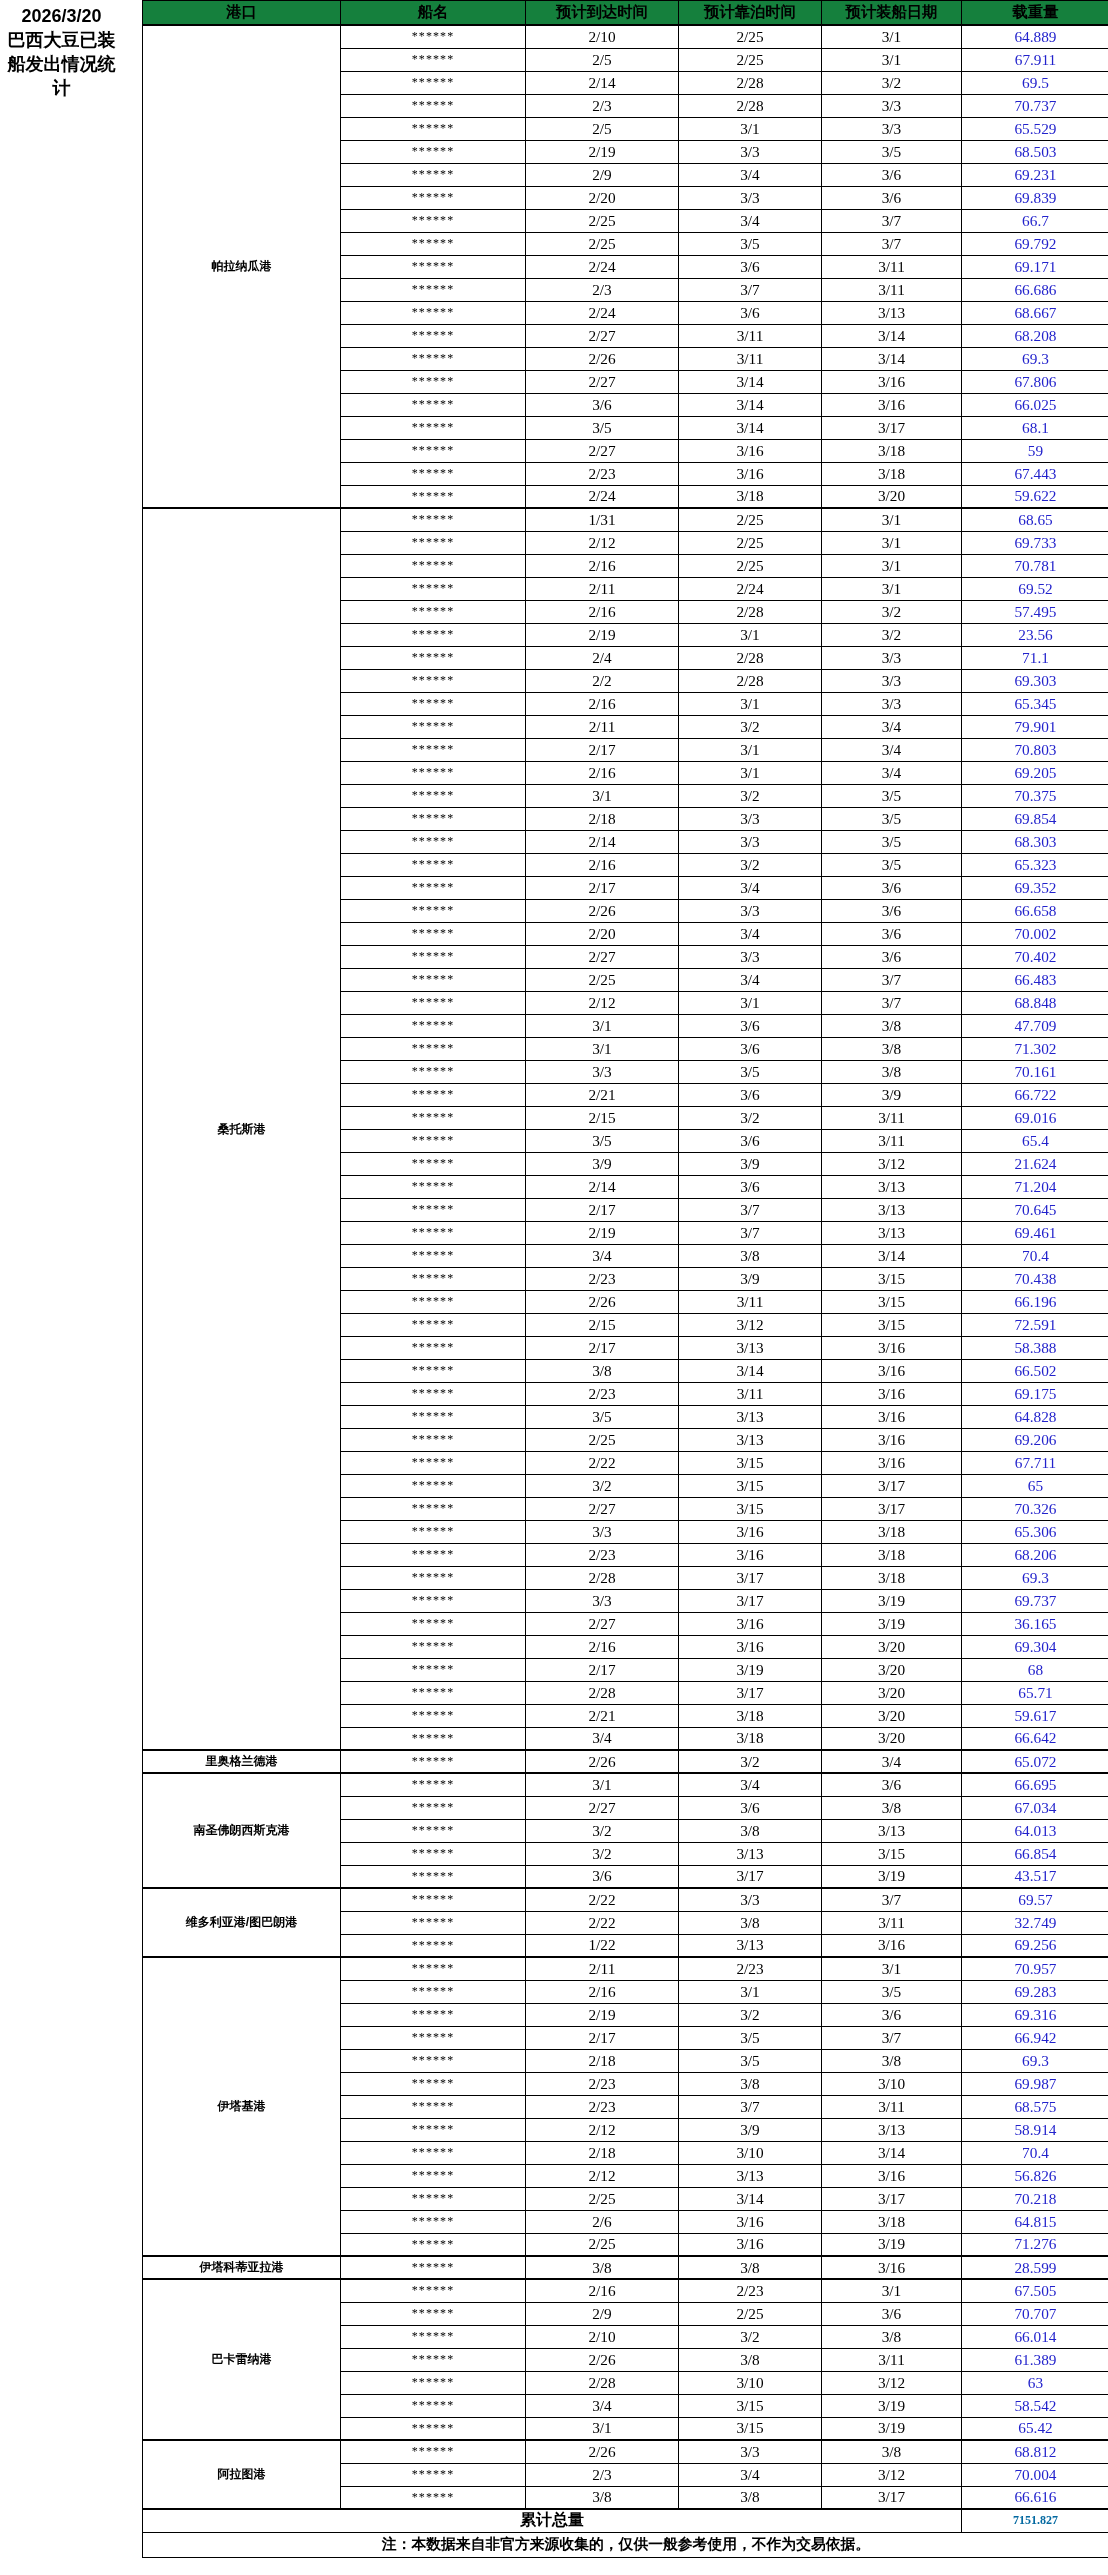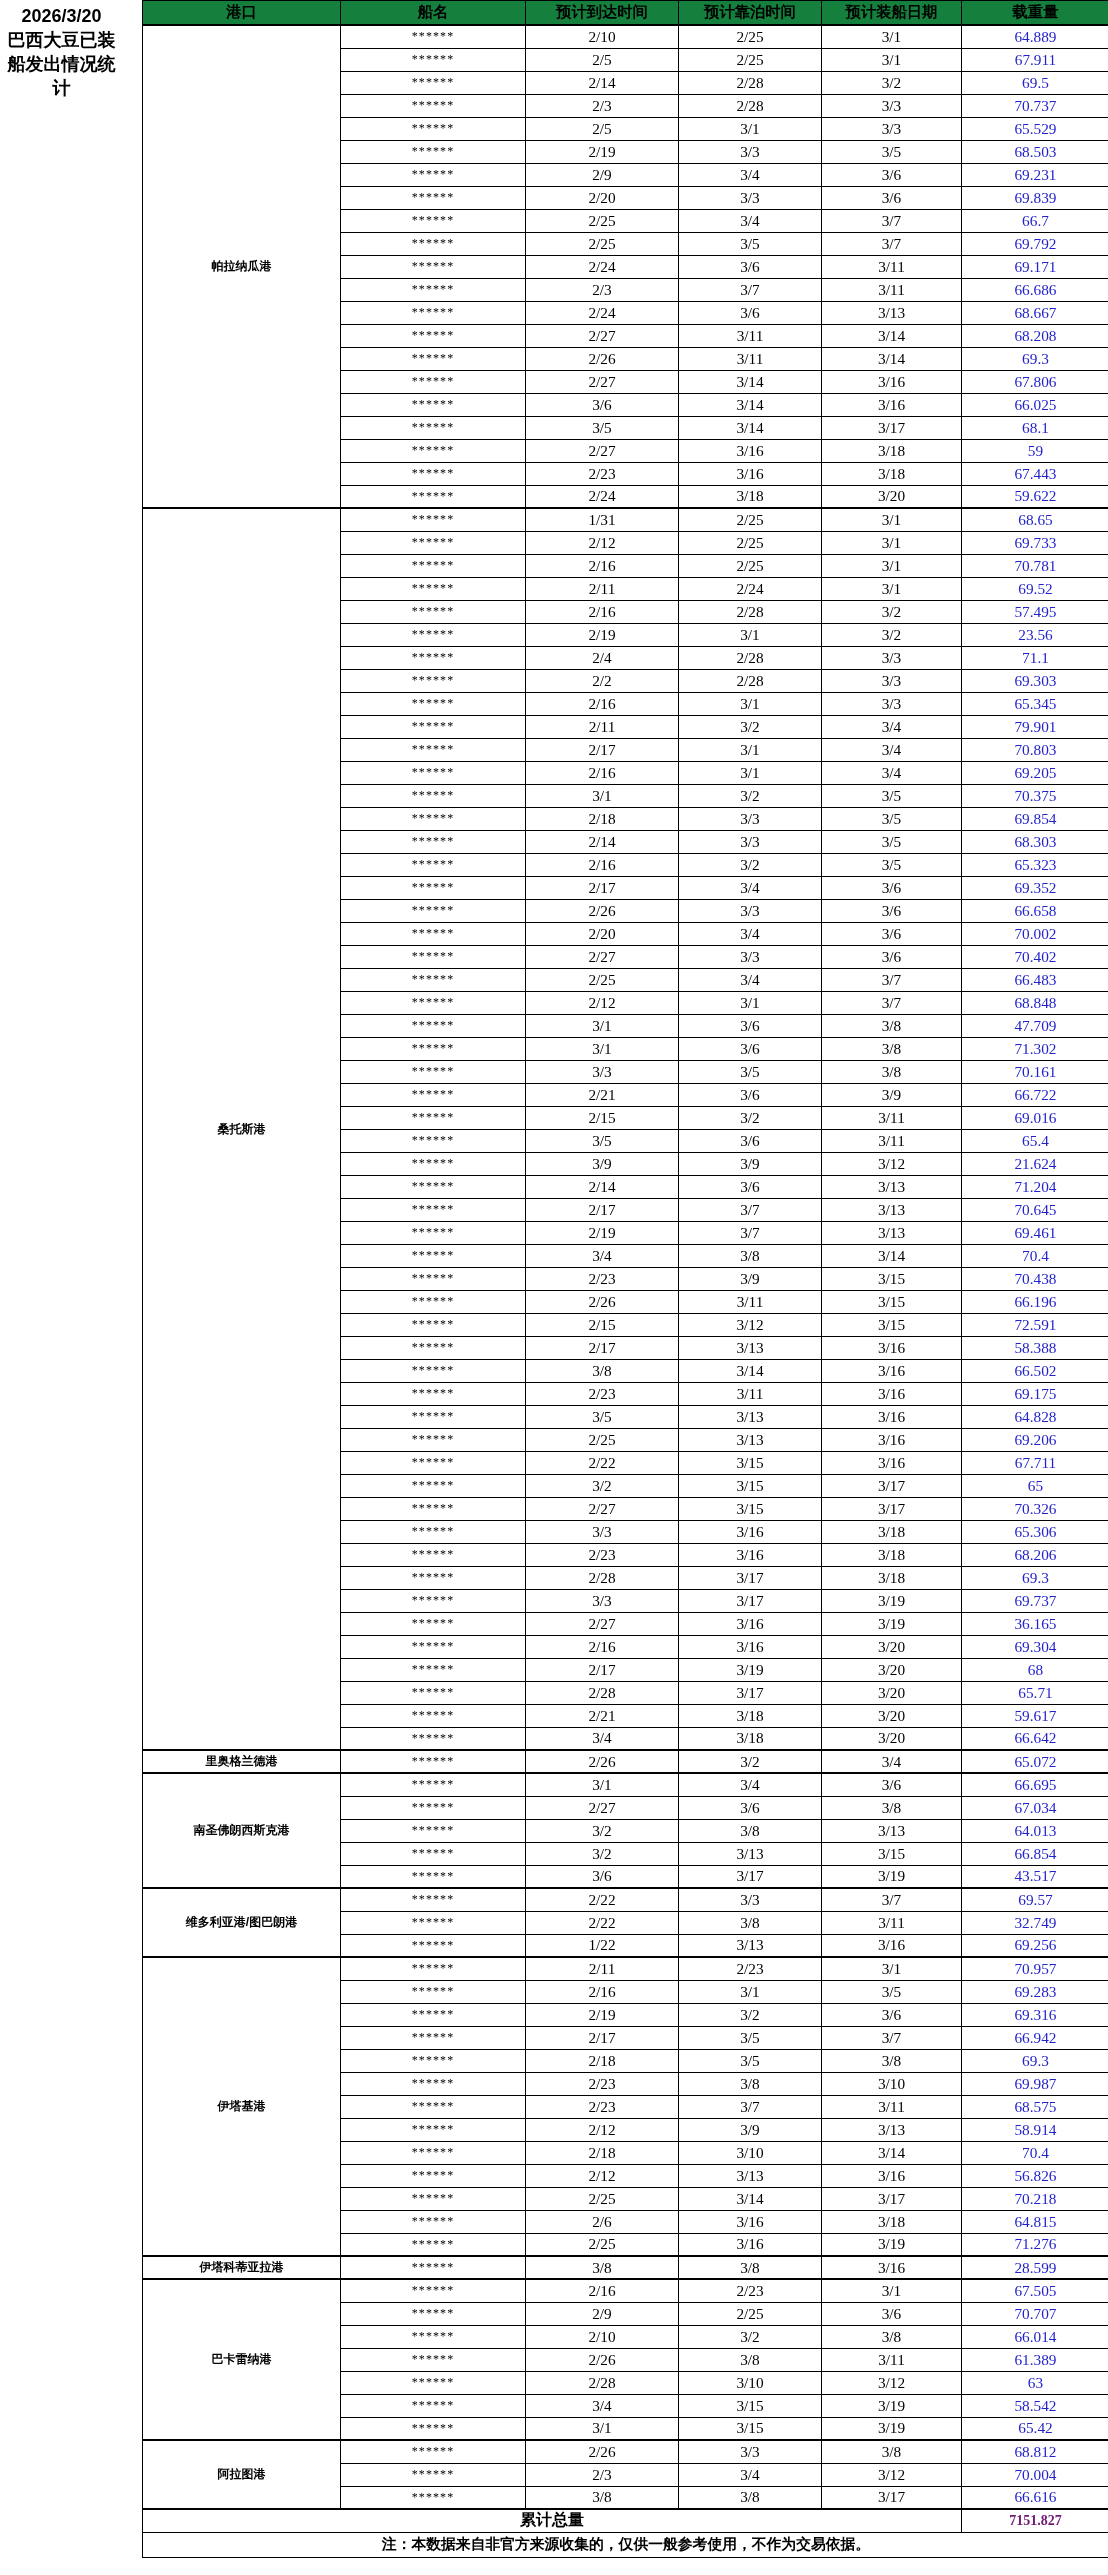--- a/index.html
+++ b/index.html
@@ -31,21 +31,21 @@
     border-bottom:2.1px solid #000;
   }
   tr.data{height:23px;}
   td.ship{font-family:"Liberation Serif", serif;font-size:12px;letter-spacing:1.1px;}
   td.date{font-family:"Liberation Serif", serif;font-size:15.3px;}
   td.dwt{font-family:"Liberation Serif", serif;font-size:15.3px;color:#2222cc;}
   td.port{font-size:12px;font-weight:bold;border-bottom:2.1px solid #000;white-space:normal;line-height:19px;}
   tr.section-end td{border-bottom:2.1px solid #000;}
   tr.total-row{height:23px;margin-top:27px;}
   tr.total-row td.total-label{font-size:16px;font-weight:bold;}
-  tr.total-row td.total-value{font-family:"Liberation Serif", serif;font-size:14px;font-weight:bold;color:#701a75;}
+  tr.total-row td.total-value{font-family:"Liberation Serif", serif;font-size:12px;font-weight:bold;color:#0369a1;}
   tr.note-row{height:25px;}
   tr.note-row td{font-size:14.8px;font-weight:bold;border-bottom:1.6px solid #000;}
 </style>
 </head>
 <body>
 
 <div class="title-block">
   <div>2026/3/20</div>
   <div>巴西大豆已装船发出情况统计</div>
 </div>

